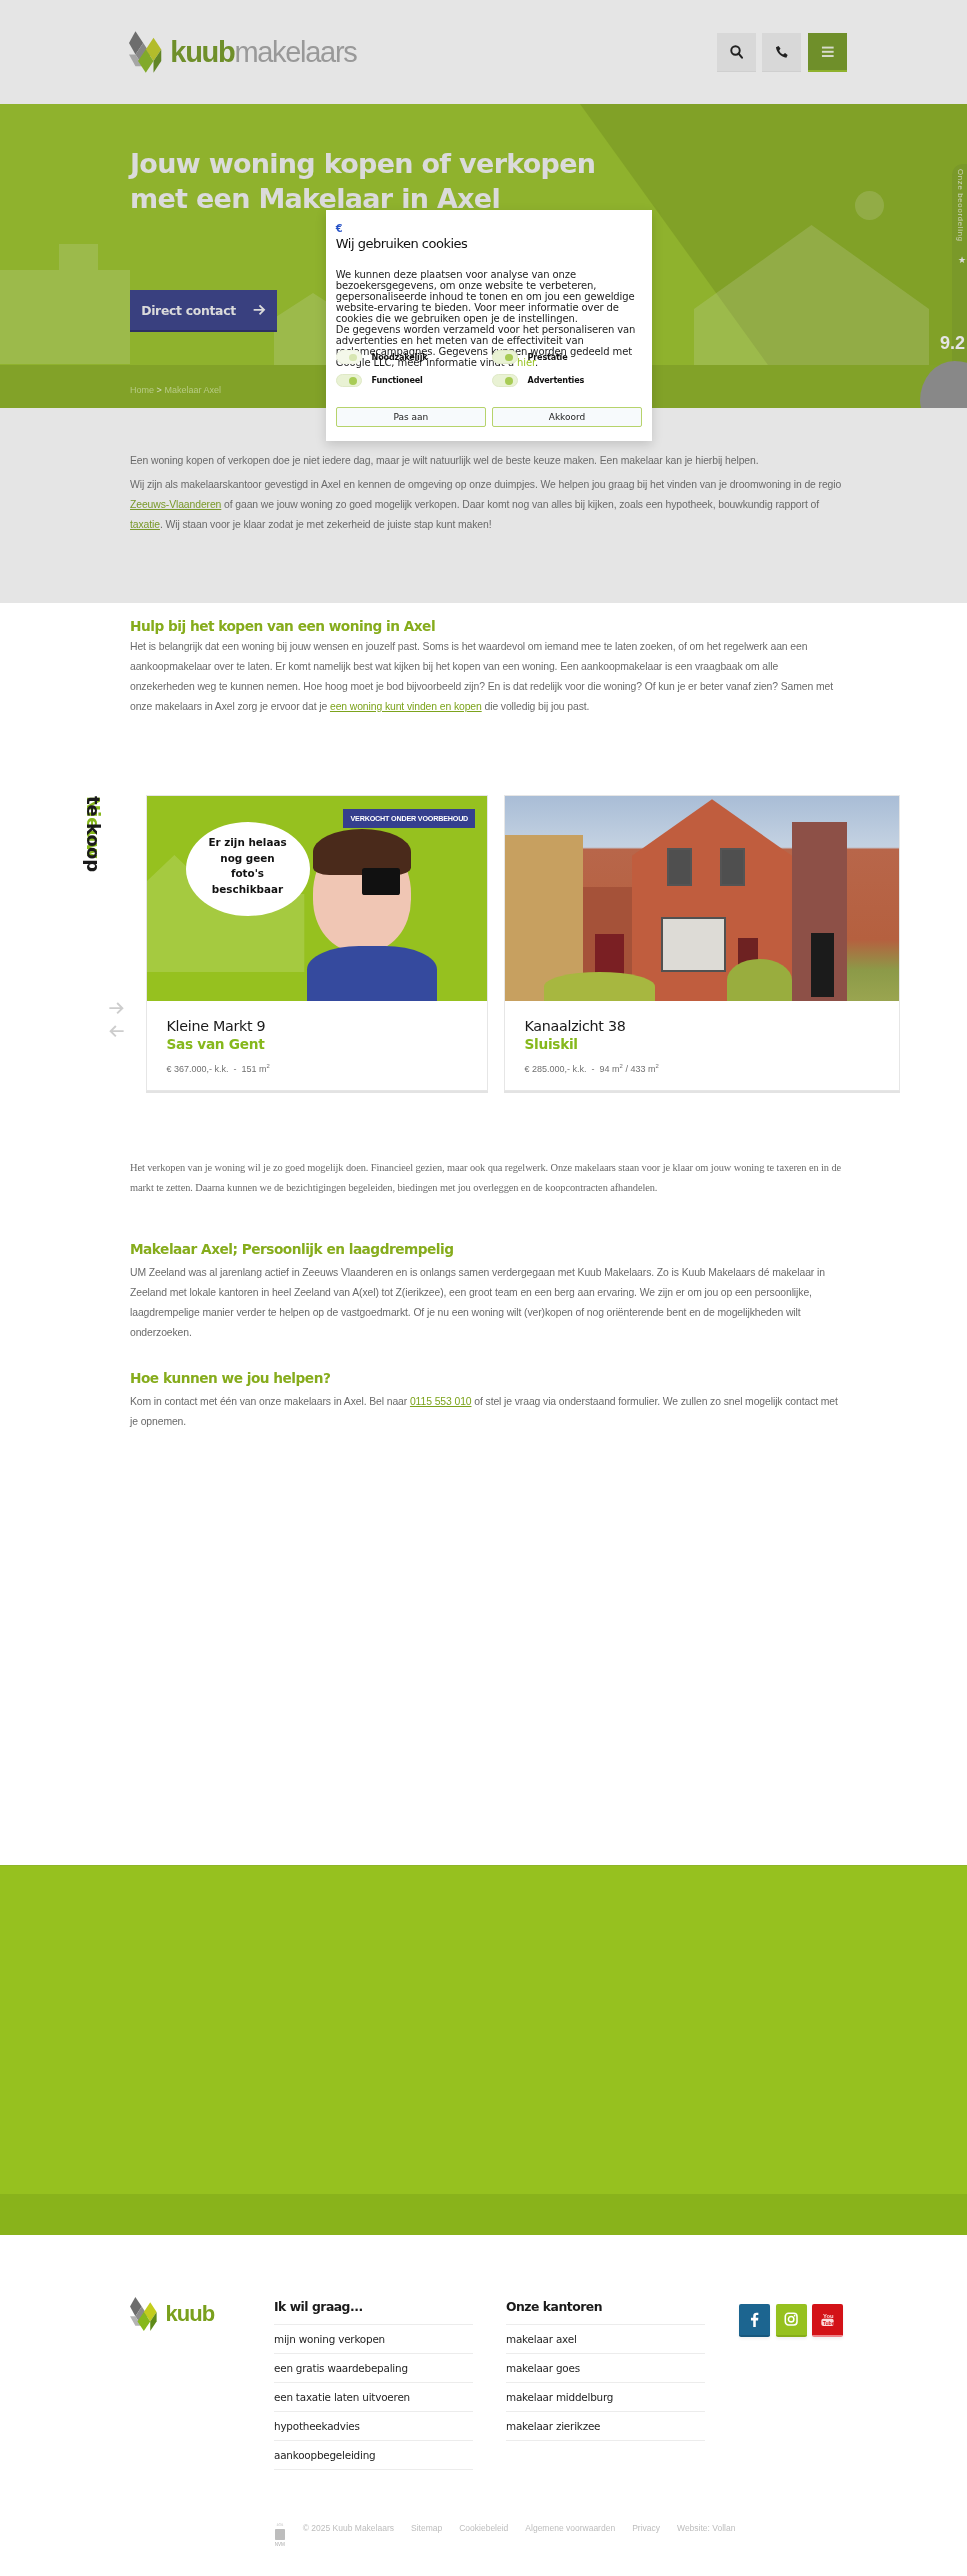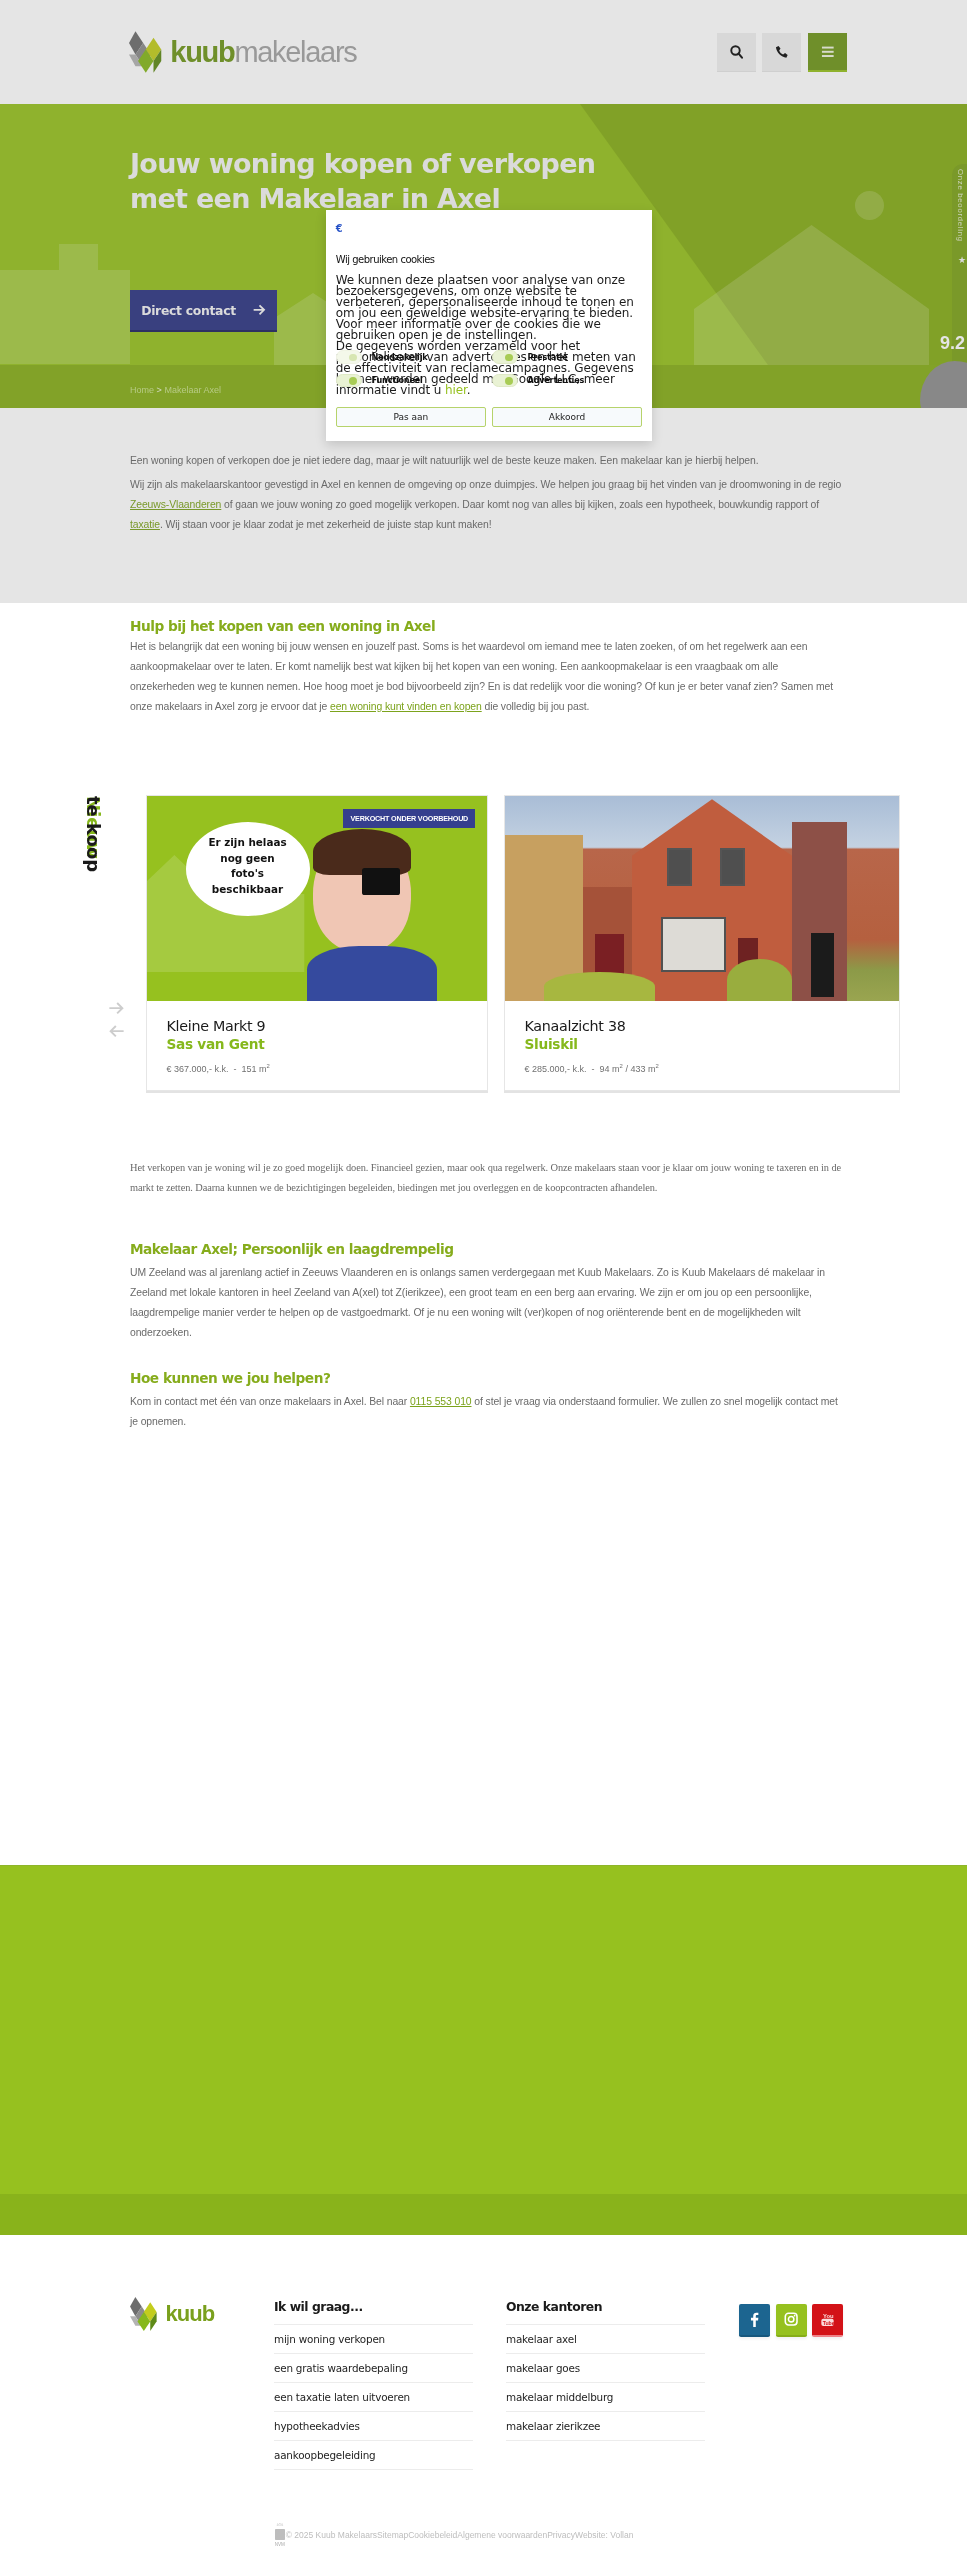--- a/index.html
+++ b/index.html
@@ -60,31 +60,31 @@
   .flogo { position: absolute; left: 130px; top: 2297px; display: flex; align-items: center; }
   .flogo svg { width: 33px; height: 34px; }
   .flogo span { font-family: "Liberation Sans", sans-serif; font-weight: bold; font-size: 22px; color: #7aa01d; margin-left: 2.6px; letter-spacing: -1px; }
   .fcol { position: absolute; top: 2298px; width: 199px; }
   .fcol-title { font-family: "DejaVu Sans", sans-serif; font-weight: bold; font-size: 12.4px; color: #1a1a1a; letter-spacing: -0.5px; height: 27px; line-height: 17px; border-bottom: 0.7px solid #ececec; }
   .fcol-item { height: 29px; line-height: 29px; font-size: 10.4px; color: #1e1e1e; border-bottom: 0.7px solid #ececec; font-family: "DejaVu Sans", sans-serif; letter-spacing: -0.2px; }
   .social { position: absolute; top: 2304px; width: 31px; height: 33px; border-radius: 2px; display: flex; align-items: center; justify-content: center; box-shadow: 0 2px 3.3px rgba(0,0,0,0.06); }
   .social.fb { left: 739px; background: #1c6590; border-bottom: 2px solid #17577d; }
   .social.ig { left: 776px; background: #96c11f; border-bottom: 2px solid #86ad19; }
   .social.yt { left: 812px; background: #d31217; border-bottom: 2px solid #ee8187; }
-  .bottom-bar { position: absolute; left: 274px; top: 2523px; display: flex; align-items: center; gap: 0; font-size: 8.5px; color: #bdbdbd; }
+  .bottom-bar { position: absolute; left: 274px; top: 2523px; display: flex; align-items: flex-start; gap: 17px; font-size: 8.5px; color: #bdbdbd; }
   .nvm { width: 11.7px; height: 23.5px; display: flex; flex-direction: column; align-items: center; }
   .nvm .blk { width: 9.8px; height: 13px; background: #bdbdbd; margin-top: 2.6px; border-radius: 0.7px; }
   .nvm .txt { font-size: 4.6px; color: #aaa; margin-top: 1.3px; }
 
   
   .overlay { position: absolute; left: 0; top: 0; width: 967px; height: 603px; background: rgba(110,110,110,0.18); }
   .dialog { position: absolute; left: 326px; top: 210px; width: 326px; height: 231px; background: #ffffff; box-shadow: 0 3.9px 10.4px rgba(0,0,0,0.15); padding: 13px 9.8px; font-family: "DejaVu Sans", sans-serif; }
   .dlg-logo { font-size: 9.8px; font-weight: bold; color: #2450c6; height: 11.7px; line-height: 11.7px; }
-  .dlg-title { font-size: 10px; color: #111; letter-spacing: -0.5px; margin-top: 19px; }
-  .dlg-body { font-size: 12px; line-height: 11px; color: #1c1c1c; margin-top: 10px; letter-spacing: -0.1px; }
+  .dlg-title { font-size: 13px; color: #111; letter-spacing: -0.5px; margin-top: 1px; }
+  .dlg-body { font-size: 10px; line-height: 11px; color: #1c1c1c; margin-top: 18px; letter-spacing: -0.1px; }
   .dlg-body a { color: #96c11f; text-decoration: none; }
   .toggles { position: absolute; left: 9.8px; top: 140px; width: 306px; }
   .toggle-row { position: absolute; display: flex; align-items: center; gap: 9.8px; font-size: 8.1px; color: #111; font-weight: bold; letter-spacing: -0.2px; }
   .switch { width: 26px; height: 13.7px; border-radius: 7.2px; background: #e9f2d4; border: 0.7px solid #dfe9c6; position: relative; }
   .switch .knob { position: absolute; right: 3.9px; top: 2.6px; width: 7.8px; height: 7.8px; border-radius: 50%; background: #a8cc55; }
   .switch.disabled { background: #f4f8ea; border-color: #f0f4e4; }
   .switch.disabled .knob { background: #d7e6b2; }
   .dlg-btn { position: absolute; top: 197px; width: 150px; height: 20px; border: 0.7px solid #b6d36b; border-radius: 2px; background: #f7fafc; font-size: 9px; color: #222; display: flex; align-items: center; justify-content: center; }
 </style>
 </head>

